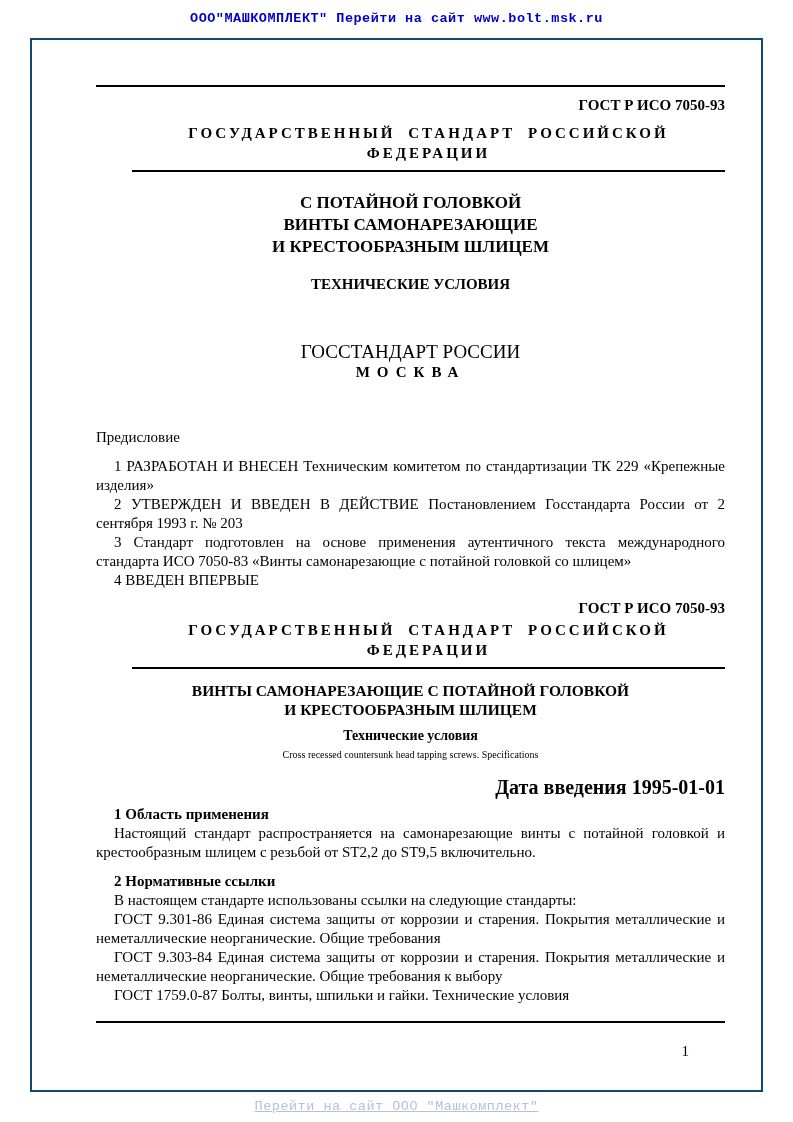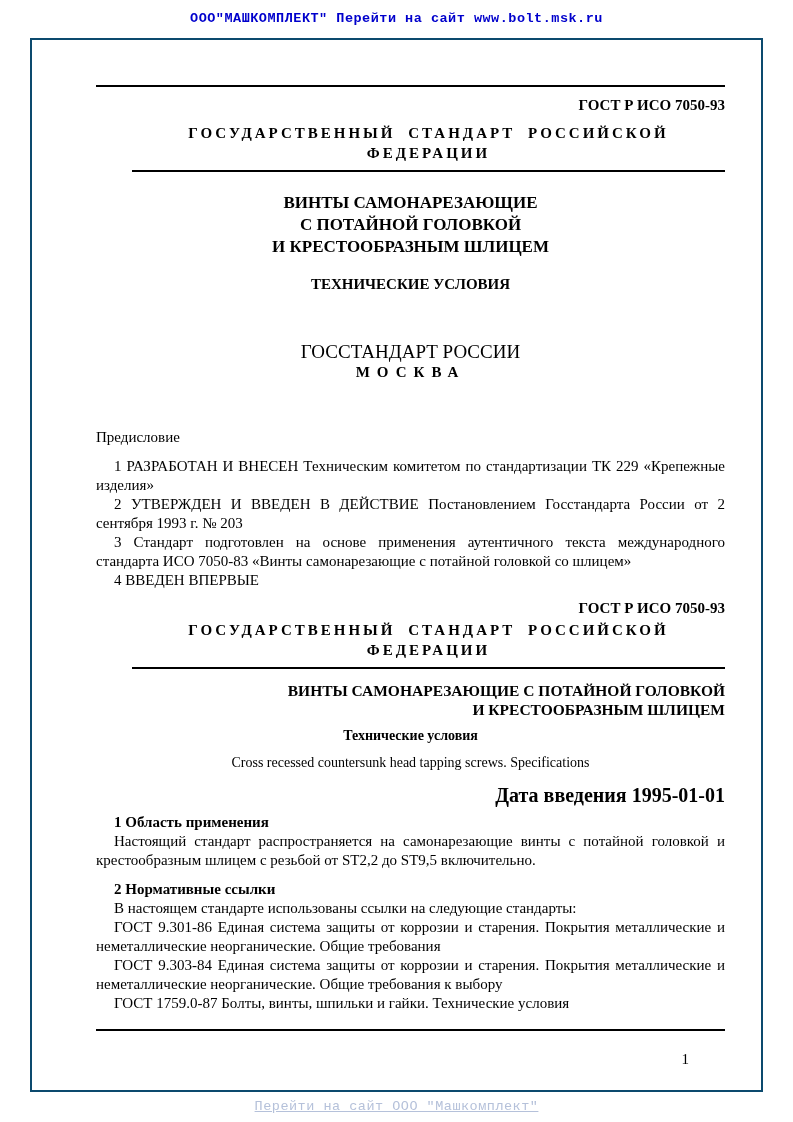--- a/index.html
+++ b/index.html
@@ -58,23 +58,23 @@
     font-size: 15px;
     line-height: 19px;
     text-align: justify;
     text-indent: 18px;
     margin-top: 0;
   }
   .para.first { margin-top: 10px; }
   .doc-code-2 { margin-top: 8px; text-align: right; font-weight: bold; font-size: 15px; line-height: 20px; }
   .fed-heading-2 { margin-top: 2px; }
   .std-title { margin-top: 12px; text-align: center; font-weight: bold; font-size: 15.5px; line-height: 19px; }
-  .std-title span { display: block; text-align: right; }
+  .std-title span { display: block; }
   .std-subtitle { margin-top: 8px; text-align: center; font-weight: bold; font-size: 14px; line-height: 18px; }
-  .std-subtitle-en { margin-top: 8px; text-align: center; font-size: 14px; line-height: 19px; }
+  .std-subtitle-en { margin-top: 0; text-align: center; font-size: 10px; line-height: 19px; }
   .effective-date { margin-top: 14px; text-align: right; font-weight: bold; font-size: 20px; line-height: 19px; }
   .section-heading { font-weight: bold; font-size: 15px; line-height: 19px; text-indent: 18px; margin-top: 8px; }
   .section-heading.second { margin-top: 10px; }
   .ref-para { margin-top: 0; }
   .rule-footer { border: none; border-top: 2px solid #000; margin-top: 16px; }
   .page-number { margin-top: 18px; text-align: right; padding-right: 36px; font-size: 15px; line-height: 20px; }
   .bottom-link-bar {
     position: absolute;
     top: 1096px; left: 0; right: 0;
     text-align: center;
@@ -99,22 +99,22 @@
 
   <div class="frame">
 
     <hr class="rule-top">
 
     <div class="doc-code">ГОСТ Р ИСО 7050-93</div>
 
     <div class="fed-heading">ГОСУДАРСТВЕННЫЙ СТАНДАРТ РОССИЙСКОЙ ФЕДЕРАЦИИ</div>
 
     <div class="main-title">
+      <span>С ПОТАЙНОЙ ГОЛОВКОЙ</span>
       <span>ВИНТЫ САМОНАРЕЗАЮЩИЕ</span>
-      <span>С ПОТАЙНОЙ ГОЛОВКОЙ</span>
       <span>И КРЕСТООБРАЗНЫМ ШЛИЦЕМ</span>
     </div>
 
     <div class="cover-subtitle">ТЕХНИЧЕСКИЕ УСЛОВИЯ</div>
 
     <div class="publisher">ГОССТАНДАРТ РОССИИ</div>
     <div class="city">МОСКВА</div>
 
     <div class="preface-heading">Предисловие</div>
 

